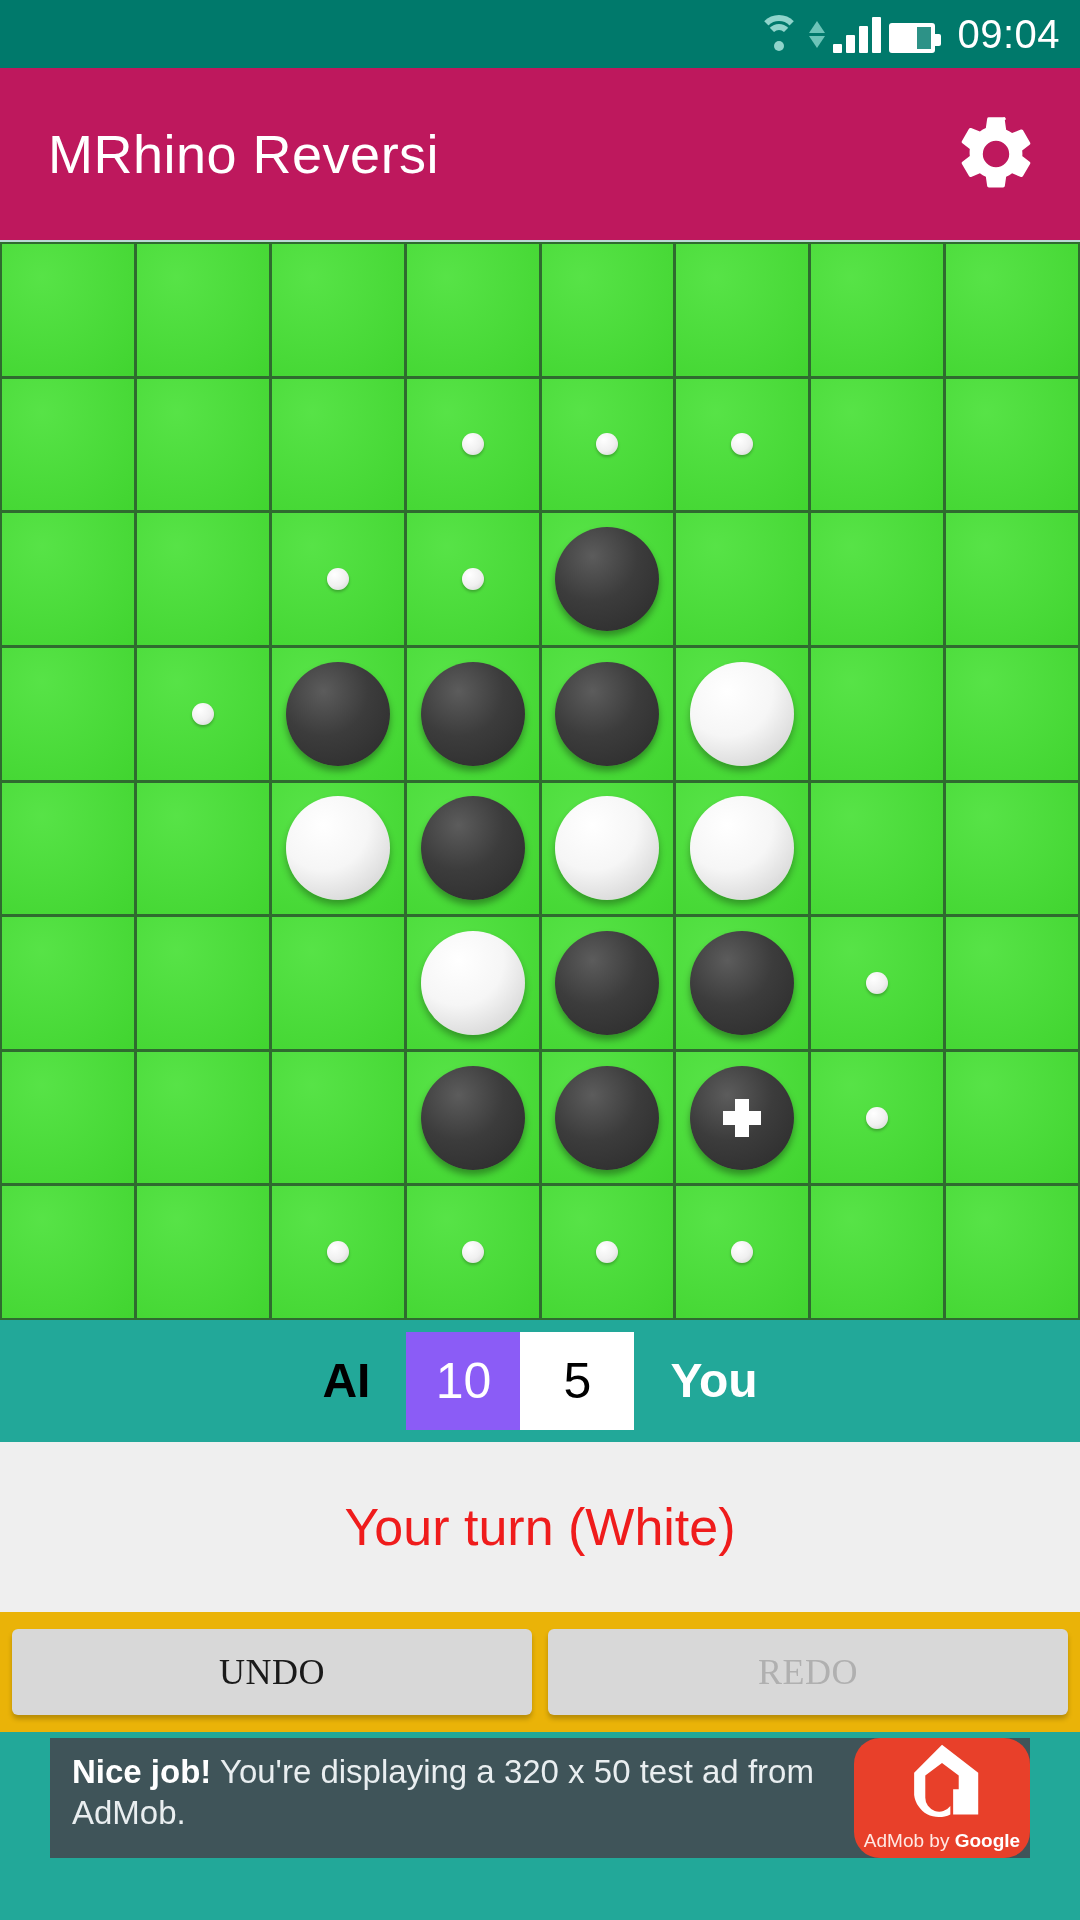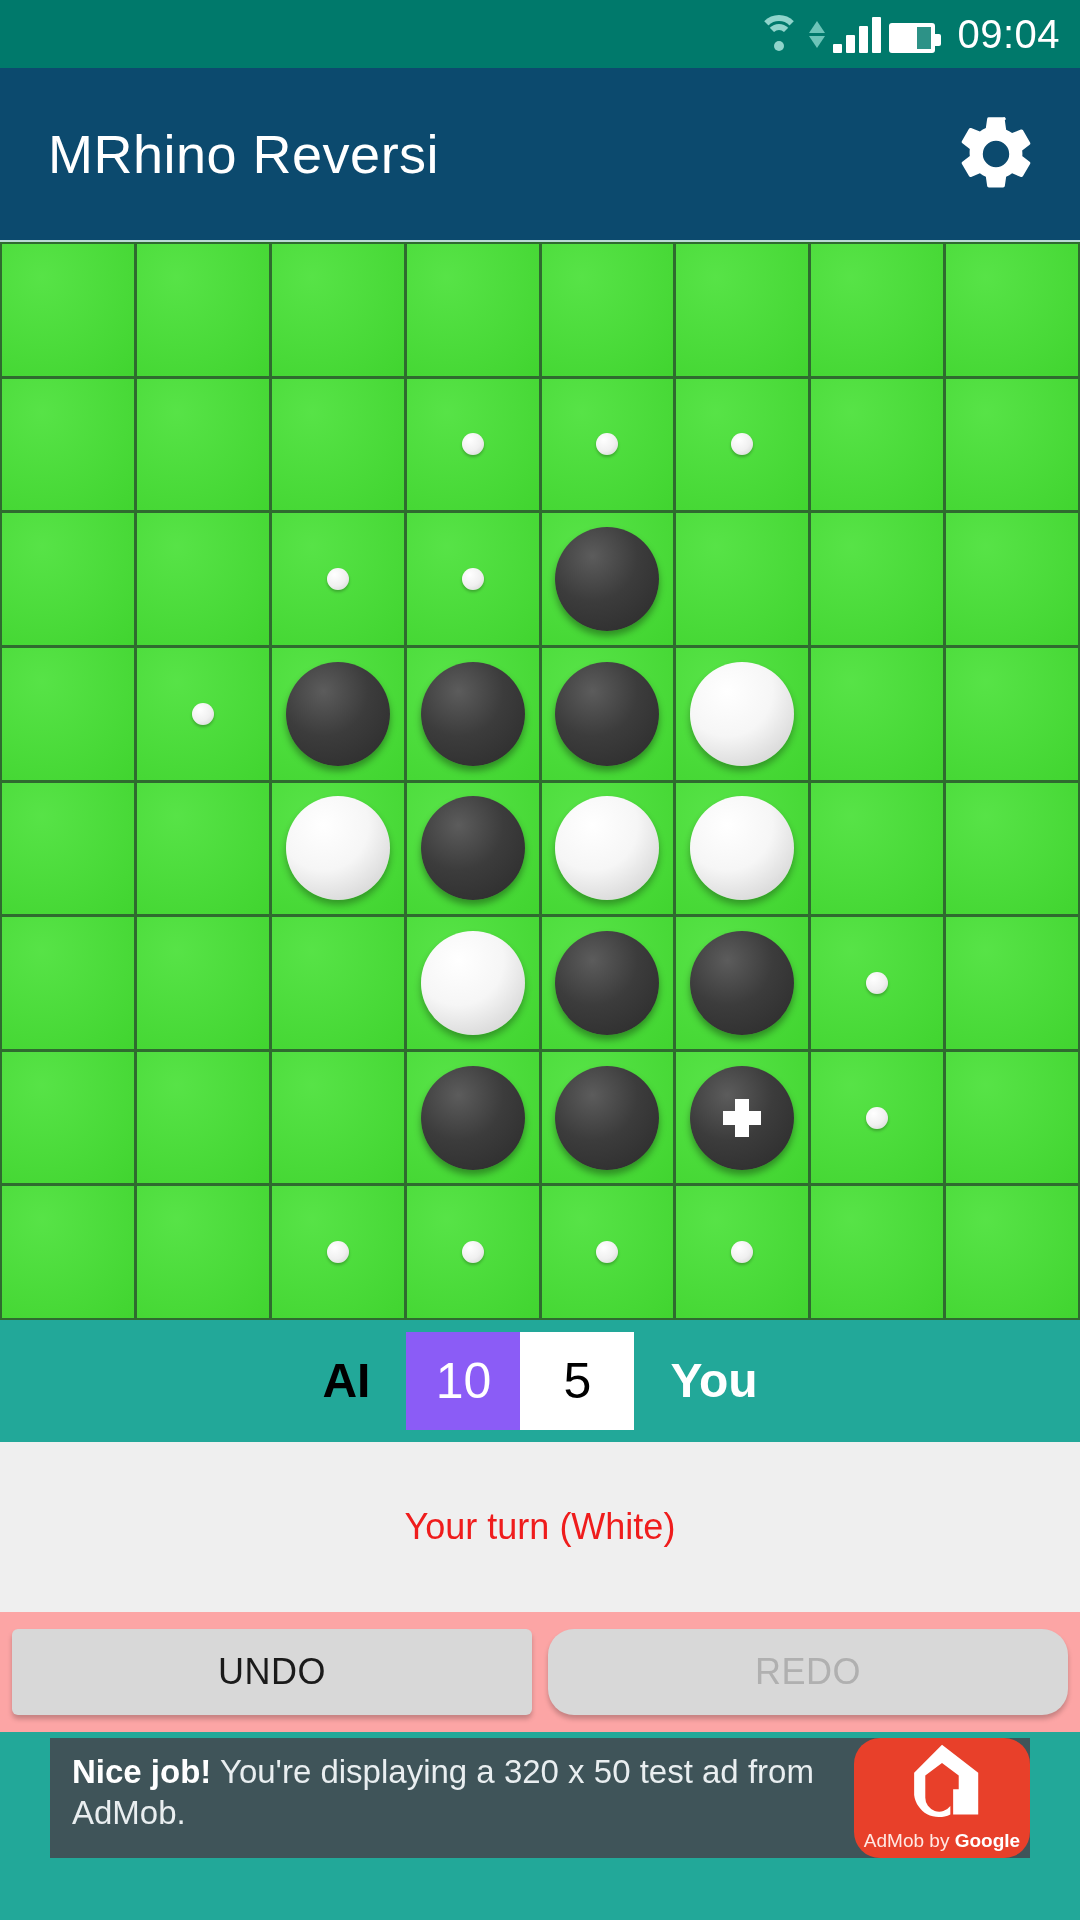--- a/index.html
+++ b/index.html
@@ -43,21 +43,21 @@
   .battery { position: relative; width: 46px; height: 30px; border: 4px solid #ffffff;
              border-radius: 3px; background: #2d9287; }
   .battery .fill { position: absolute; left: 0; top: 0; bottom: 0; width: 62%; background: #ffffff; }
   .battery .cap { position: absolute; right: -10px; top: 7px; width: 7px; height: 12px; background: #ffffff;
                   border-radius: 0 2px 2px 0; }
   .clock { color: #ffffff; font-size: 40px; letter-spacing: 0.5px; margin-left: 12px;
            font-family: "Liberation Sans", sans-serif; }
 
   
   .appbar {
-    height: 172px; flex: 0 0 172px; background: #0c4a6e;
+    height: 172px; flex: 0 0 172px; background: #be185d;
     display: flex; align-items: center; justify-content: space-between;
     padding: 0 36px 0 48px;
   }
   .app-title { color: #ffffff; font-size: 54px; font-weight: normal; letter-spacing: 0.5px; }
   .gear-btn { width: 96px; height: 96px; display: flex; align-items: center; justify-content: center; }
   .gear-btn svg { width: 88px; height: 88px; display: block; }
 
   
   .board-wrap { flex: 0 0 1080px; background: #b9d9d4; padding: 2px 0 0 0; }
   .board {
@@ -101,35 +101,35 @@
   .score-box { width: 114px; height: 98px; display: flex; align-items: center; justify-content: center;
                font-size: 50px; font-weight: normal; }
   .score-box.black { background: #8b5cf6; color: #ffffff; }
   .score-box.white { background: #ffffff; color: #000000; }
 
   
   .statusmsg {
     flex: 0 0 170px; background: #efefef;
     display: flex; align-items: center; justify-content: center;
   }
-  .statusmsg span { color: #ef1c1c; font-size: 36px; }
+  .statusmsg span { color: #ef1c1c; font-size: 52px; }
 
   
   .buttonbar {
-    flex: 0 0 120px; background: #fca5a5;
+    flex: 0 0 120px; background: #eab308;
     display: flex; align-items: center; justify-content: space-between;
-    padding: 0 12px; gap: 16px;
+    padding: 0 12px; gap: 16px; font-family: Liberation Serif, serif;
   }
   .btn {
     flex: 1 1 0; height: 86px; border-radius: 6px; background: #d8d8d8;
     display: flex; align-items: center; justify-content: center;
     font-size: 36px; font-weight: normal; color: #1a1a1a; letter-spacing: 0.5px;
     box-shadow: 0 4px 5px rgba(0,0,0,0.22);
   }
-  .btn.disabled { color: #b0b0b0; border-radius: 26px; }
+  .btn.disabled { color: #b0b0b0; }
 
   
   .adbar { flex: 1 1 auto; background: #22a899; display: flex; justify-content: center;
            align-items: flex-start; padding-top: 6px; }
   .ad {
     width: 980px; height: 120px; display: flex; background: #3f5459; overflow: hidden; justify-content: flex-end;
   }
   .ad-text { flex: 1 1 auto; padding: 14px 22px; color: #e9eef0; font-size: 33px; line-height: 1.24; }
   .ad-text b { color: #ffffff; font-weight: bold; }
   .ad-logo { flex: 0 0 176px; background: #e8402a; position: relative;

